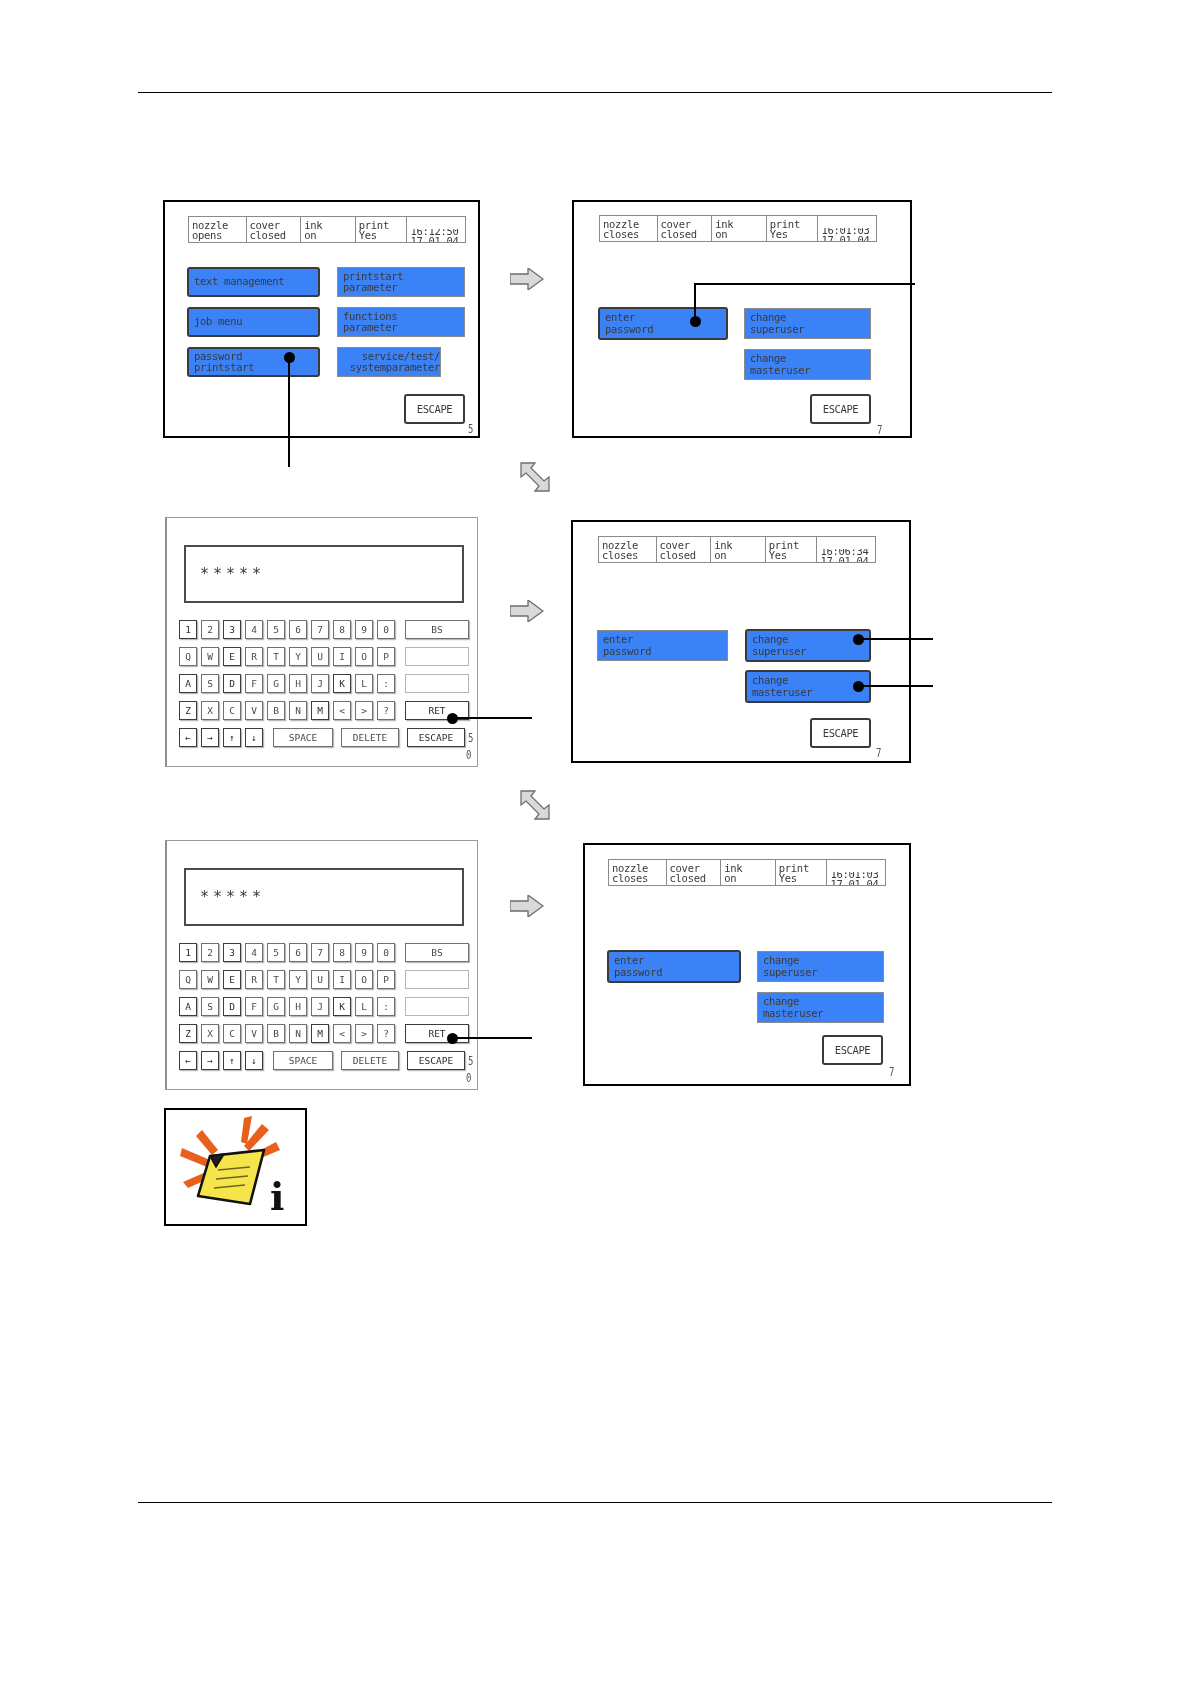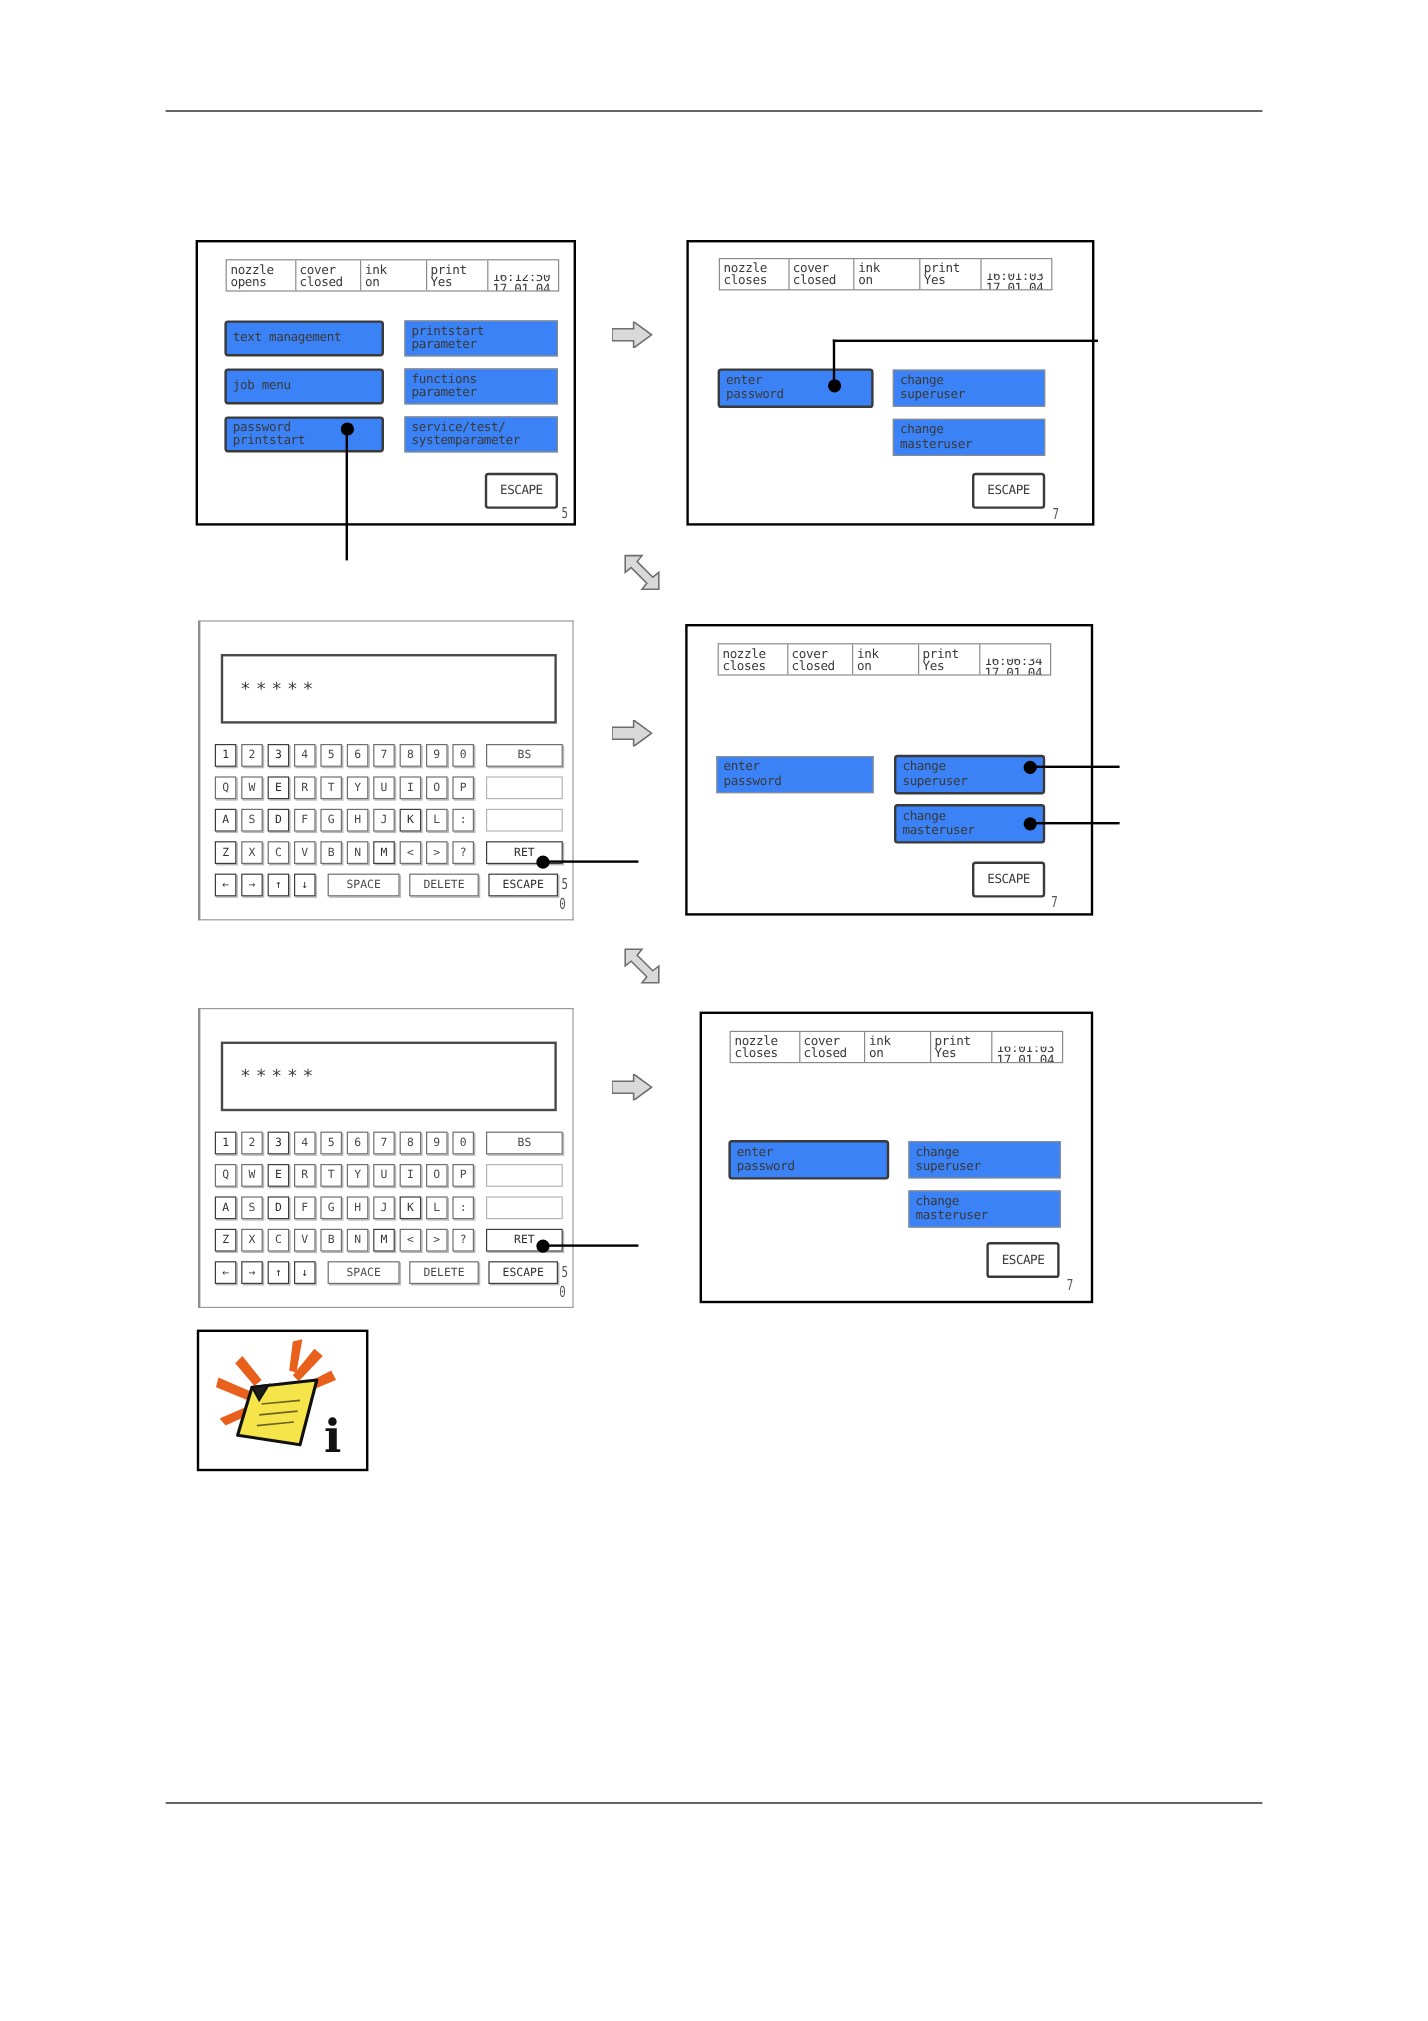--- a/index.html
+++ b/index.html
@@ -230,21 +230,21 @@
   </div>
   <div class="btn thin" style="left:172px; top:105px; width:128px; height:30px;">
     <div class="ln">functions</div>
     <div class="ln">parameter</div>
   </div>
 
   <div class="btn bold" style="left:22px; top:145px; width:133px; height:30px;">
     <div class="ln">password</div>
     <div class="ln">printstart</div>
   </div>
-  <div class="btn thin" style="left:172px; top:145px; width:128px; height:30px;">
+  <div class="btn thin" style="left:172px; top:145px; width:104px; height:30px;text-align:right;">
     <div class="ln">service/test/</div>
     <div class="ln">systemparameter</div>
   </div>
 
   <div class="esc" style="left:239px; top:192px; width:61px; height:30px;">
     <div class="ln">ESCAPE</div>
   </div>
 
   <div class="pgnum" style="left:303px; top:222px;">5</div>
 </div>

